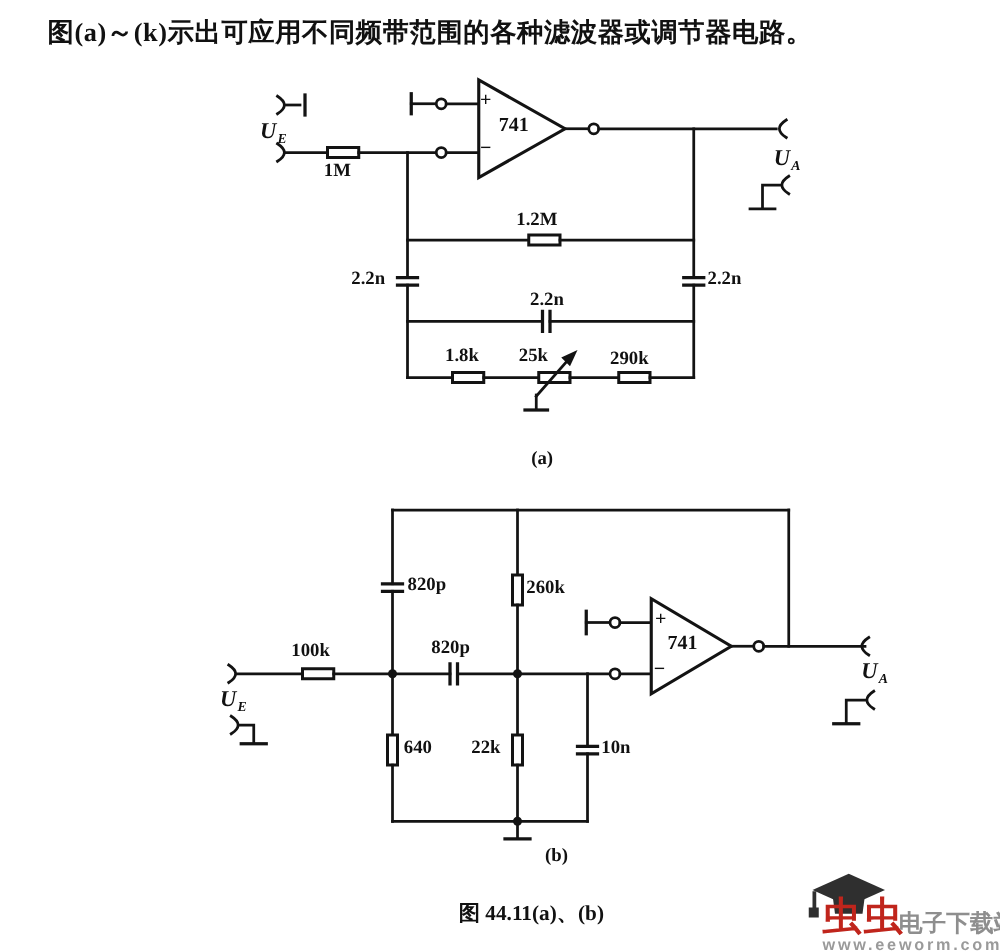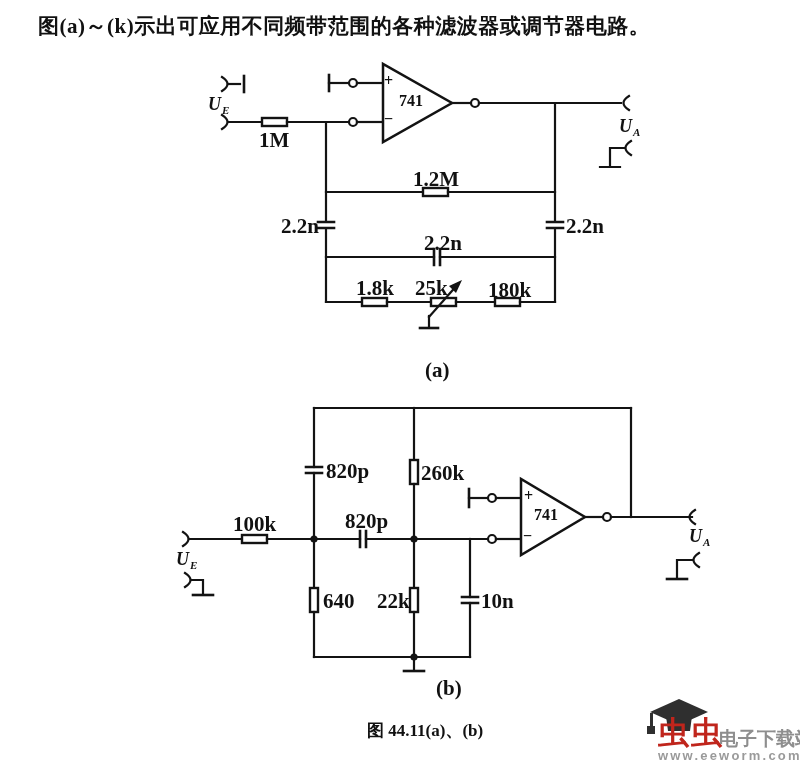--- a/index.html
+++ b/index.html
@@ -2,21 +2,21 @@
 <html><head>
 <meta charset="utf-8">
 <style>
   html,body{margin:0;padding:0;background:#ffffff;}
   .canvas{position:relative;width:800px;height:761px;background:#ffffff;overflow:hidden;
           font-family:"Liberation Serif",serif;color:#111;padding-left:20px;}
   .heading{position:absolute;left:38px;top:12px;font-size:21px;font-weight:bold;
            letter-spacing:0.5px;white-space:nowrap;}
   svg.art{position:absolute;left:0;top:0;}
   .lbl{position:absolute;font-family:"Liberation Serif",serif;font-weight:bold;
-       font-size:21px;white-space:nowrap;line-height:1;}
+       font-size:15px;white-space:nowrap;line-height:1;}
   .sig{font-style:italic;font-size:18px;font-weight:bold;}
   .sig .sub{font-style:italic;font-size:11px;position:relative;top:4px;left:1px;}
   .cap16{font-size:16px;}
   .cap17{font-size:17px;margin-top:16px;}
   .f16{font-size:16px;}
   .wm-logo{position:absolute;left:658px;top:712px;font-family:Liberation Serif, serif;
            font-weight:900;font-size:31px;color:#c0251c;letter-spacing:2px;}
   .wm-name{position:absolute;left:719px;top:726px;font-family:"Liberation Sans",sans-serif;
            font-weight:bold;font-size:19px;color:#8e8e8e;}
   .wm-url{position:absolute;left:658px;top:748px;font-family:"Liberation Sans",sans-serif;
@@ -195,21 +195,21 @@
   <div class="lbl f16" style="left:384px;top:73px">+</div>
   <div class="lbl f16" style="left:384px;top:111px">−</div>
   <div class="lbl f16" style="left:399px;top:93px">741</div>
   <div class="lbl sig" style="left:619px;top:117px"><span>U</span><span class="sub">A</span></div>
   <div class="lbl" style="left:413px;top:169px">1.2M</div>
   <div class="lbl" style="left:281px;top:216px">2.2n</div>
   <div class="lbl" style="left:566px;top:216px">2.2n</div>
   <div class="lbl" style="left:424px;top:233px">2.2n</div>
   <div class="lbl" style="left:356px;top:278px">1.8k</div>
   <div class="lbl" style="left:415px;top:278px">25k</div>
-  <div class="lbl" style="left:488px;top:280px">180k</div>
+  <div class="lbl" style="left:488px;top:280px">290k</div>
   <div class="lbl" style="left:425px;top:360px">(a)</div>
 
   <div class="lbl" style="left:233px;top:514px">100k</div>
   <div class="lbl" style="left:326px;top:461px">820p</div>
   <div class="lbl" style="left:421px;top:463px">260k</div>
   <div class="lbl" style="left:345px;top:511px">820p</div>
   <div class="lbl" style="left:323px;top:591px">640</div>
   <div class="lbl" style="left:377px;top:591px">22k</div>
   <div class="lbl" style="left:481px;top:591px">10n</div>
   <div class="lbl sig" style="left:176px;top:550px"><span>U</span><span class="sub">E</span></div>

